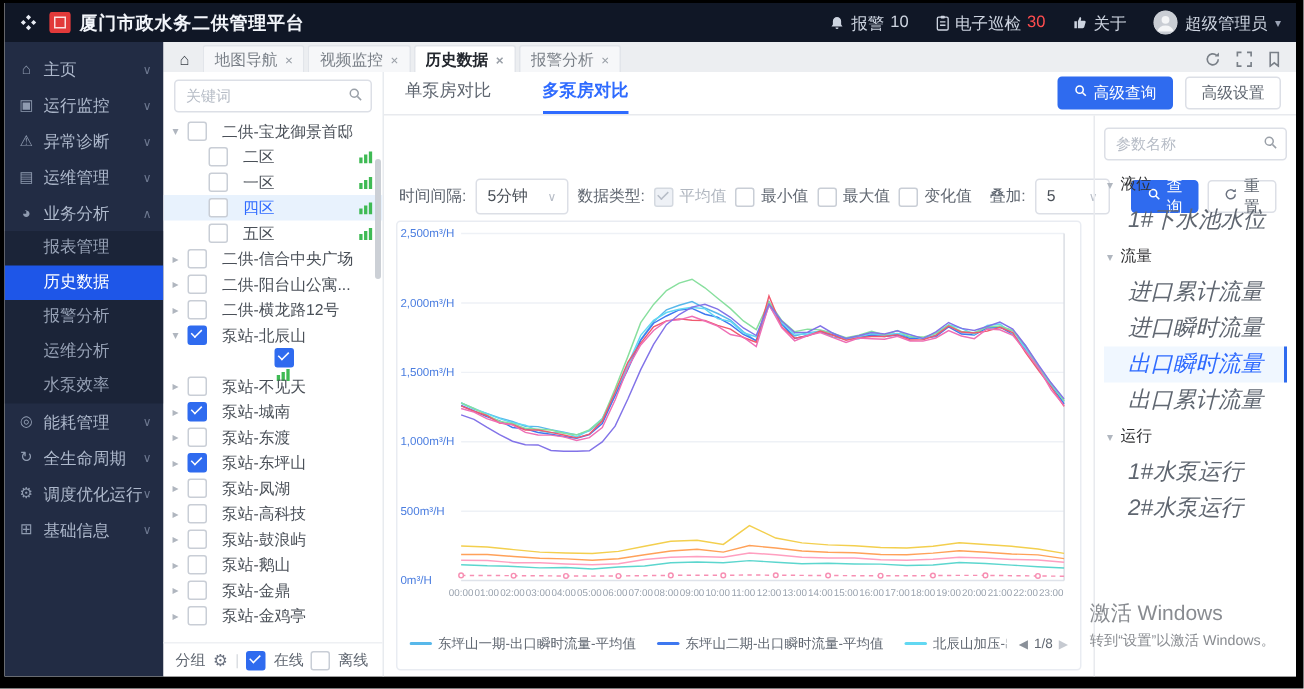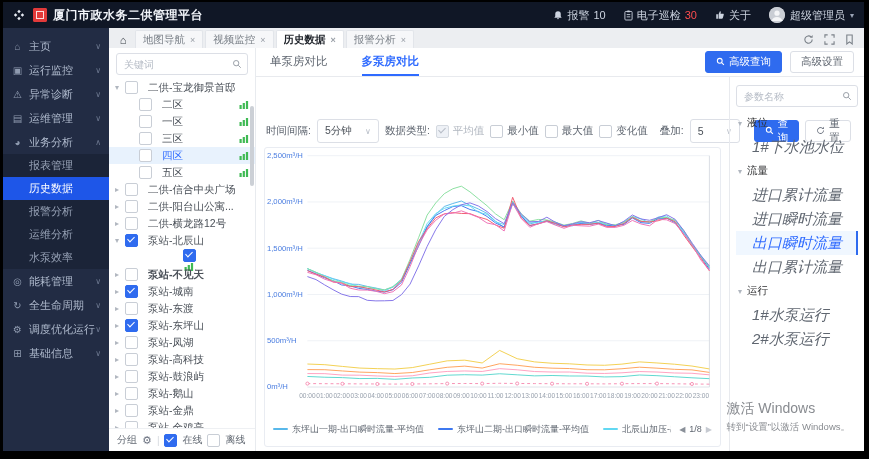--- a/index.html
+++ b/index.html
@@ -296,30 +296,20 @@
               <div class="trow" style="padding-left: 20px;">
                 <span class="tcaret"></span>
                 <span class="cb"></span>
                 <span class="tlabel" style="margin-left: 5px;">一区</span>
                 <svg width="10" height="9" viewBox="0 0 10 9" style="flex:none">
                   <rect x="0.5" y="5" width="2.2" height="4" fill="#3fba54"></rect>
                   <rect x="3.7" y="3" width="2.2" height="6" fill="#3fba54"></rect>
                   <rect x="6.9" y="1" width="2.2" height="8" fill="#3fba54"></rect>
                 </svg>
               </div>
-              <div class="trow" style="padding-left: 20px;">
-                <span class="tcaret"></span>
-                <span class="cb"></span>
-                <span class="tlabel" style="margin-left: 5px;">三区</span>
-                <svg width="10" height="9" viewBox="0 0 10 9" style="flex:none">
-                  <rect x="0.5" y="5" width="2.2" height="4" fill="#3fba54"></rect>
-                  <rect x="3.7" y="3" width="2.2" height="6" fill="#3fba54"></rect>
-                  <rect x="6.9" y="1" width="2.2" height="8" fill="#3fba54"></rect>
-                </svg>
-              </div>
               <div class="trow sel" style="padding-left: 20px;">
                 <span class="tcaret"></span>
                 <span class="cb"></span>
                 <span class="tlabel" style="margin-left: 5px;">四区</span>
                 <svg width="10" height="9" viewBox="0 0 10 9" style="flex:none">
                   <rect x="0.5" y="5" width="2.2" height="4" fill="#3fba54"></rect>
                   <rect x="3.7" y="3" width="2.2" height="6" fill="#3fba54"></rect>
                   <rect x="6.9" y="1" width="2.2" height="8" fill="#3fba54"></rect>
                 </svg>
               </div>
@@ -359,21 +349,21 @@
                 <span class="tlabel" style="margin-left: 5px;">北辰山加压</span>
                 <svg width="10" height="9" viewBox="0 0 10 9" style="flex:none">
                   <rect x="0.5" y="5" width="2.2" height="4" fill="#3fba54"></rect>
                   <rect x="3.7" y="3" width="2.2" height="6" fill="#3fba54"></rect>
                   <rect x="6.9" y="1" width="2.2" height="8" fill="#3fba54"></rect>
                 </svg>
               </div>
               <div class="trow" style="padding-left: 6px;">
                 <span class="tcaret">▸</span>
                 <span class="cb"></span>
-                <span class="tlabel" style="margin-left: 5px; font-weight: bold;">泵站-不见天</span>
+                <span class="tlabel" style="margin-left: 5px;">泵站-不见天</span>
               </div>
               <div class="trow" style="padding-left: 6px;">
                 <span class="tcaret">▸</span>
                 <span class="cb checked"></span>
                 <span class="tlabel" style="margin-left: 5px;">泵站-城南</span>
               </div>
               <div class="trow" style="padding-left: 6px;">
                 <span class="tcaret">▸</span>
                 <span class="cb"></span>
                 <span class="tlabel" style="margin-left: 5px;">泵站-东渡</span>

